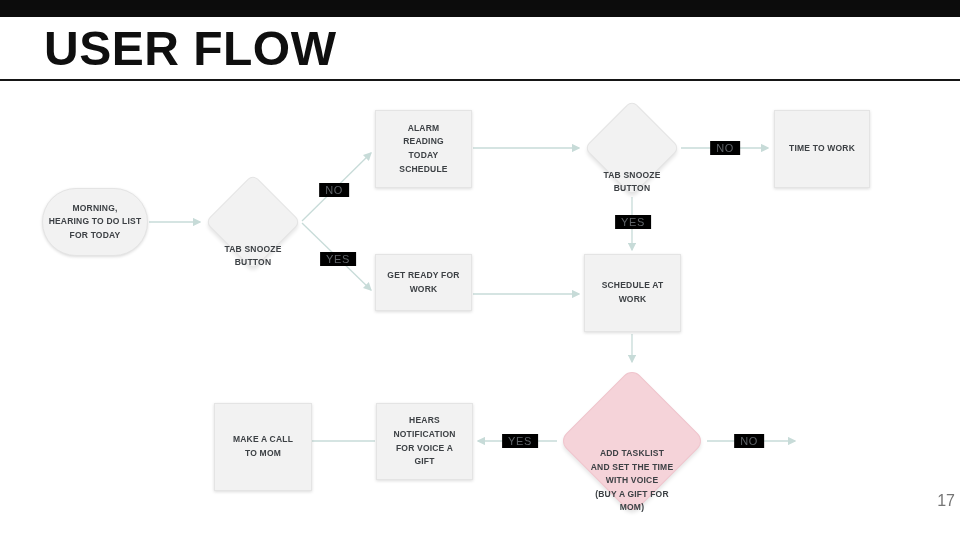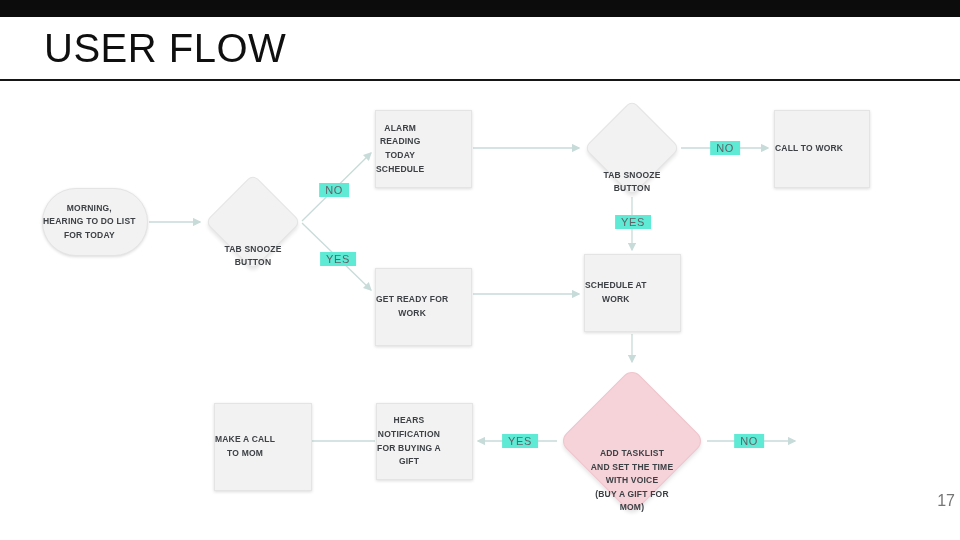--- a/index.html
+++ b/index.html
@@ -6,38 +6,38 @@
     --bar:#0c0c0c; --title:#0f0f0f; --divider:#161616;
     --node-fill:#f2f2f2; --node-border:#e4e4e4;
     --pink-fill:#f5d3d9; --pink-border:#f0c5cd;
     --arrow:#c7dbd8; --node-text:#3d4145; --label-text:#5f6368; --pagenum:#757575;
   }
   *{margin:0;padding:0;box-sizing:border-box}
   html,body{width:960px;height:540px;overflow:hidden}
   body{font-family:"Liberation Sans","DejaVu Sans",sans-serif;background:#ffffff;position:relative}
   .topbar{position:absolute;left:0;top:0;width:960px;height:17px;background:var(--bar)}
   .header{position:absolute;left:0;top:17px;width:960px;height:62px;display:flex;align-items:center;padding-left:44px}
-  .header h1{font-size:40px;font-weight:normal;color:var(--title);letter-spacing:.5px}
+  .header h1{font-size:48px;font-weight:bold;color:var(--title);letter-spacing:.5px}
   .divider{position:absolute;left:0;top:79px;width:960px;height:2px;background:var(--divider)}
   .canvas{position:absolute;left:0;top:0;width:960px;height:540px}
   svg.connectors{position:absolute;left:0;top:0;width:960px;height:540px;pointer-events:none}
   svg.connectors line{stroke:var(--arrow);stroke-width:1.3}
   #ah path{fill:var(--arrow)}
   .node{position:absolute;background:var(--node-fill);border:1px solid var(--node-border);
-        box-shadow:0 1px 3px rgba(0,0,0,.14);display:flex;align-items:center;justify-content:flex-start;text-align:center}
+        box-shadow:0 1px 3px rgba(0,0,0,.14);display:flex;align-items:center;justify-content:center;text-align:center}
   .node-text{font-size:8.5px;font-weight:bold;color:var(--node-text);letter-spacing:.2px;
              line-height:1.6;white-space:pre-line;text-align:center}
   .stadium{border-radius:34px}
   .dwrap{position:absolute}
   .dwrap .rot{position:absolute;left:0;right:0;top:0;bottom:0;margin:auto;
               background:var(--node-fill);border:1px solid var(--node-border);
               transform:rotate(45deg);border-radius:7px;box-shadow:2px 2px 4px rgba(0,0,0,.10)}
   .dwrap.pink .rot{background:var(--pink-fill);border:1px solid var(--pink-border);border-radius:11px}
   .dwrap .dtext{position:absolute;left:0;top:0;right:0;bottom:0;display:flex;align-items:flex-end;justify-content:center;text-align:center}
-  .edge-label{position:absolute;transform:translate(-50%,-50%);background:#5eead4;
+  .edge-label{position:absolute;transform:translate(-50%,-50%);background:#000000;
               padding:1px 6px;font-size:11px;color:var(--label-text);letter-spacing:.6px}
   .pagenum{position:absolute;right:5px;top:492px;font-size:16px;color:var(--pagenum)}
 </style>
 </head>
 <body>
 
 <div class="topbar"></div>
 <div class="header">
   <h1>USER FLOW</h1>
 </div>
@@ -87,24 +87,24 @@
 
   <div class="dwrap" style="left:584px;top:100px;width:96px;height:96px">
     <div class="rot" style="width:68px;height:68px"></div>
     <div class="dtext">
         <div class="node-text">TAB SNOOZE
 BUTTON</div>
       </div>
   </div>
 
   <div class="node" style="left:774px;top:110px;width:96px;height:78px">
-    <div class="node-text">CALL TO WORK</div>
+    <div class="node-text">TIME TO WORK</div>
   </div>
 
-  <div class="node" style="left:375px;top:268px;width:97px;height:78px">
+  <div class="node" style="left:375px;top:254px;width:97px;height:57px">
     <div class="node-text">GET READY FOR
 WORK</div>
   </div>
 
   <div class="node" style="left:584px;top:254px;width:97px;height:78px">
     <div class="node-text">SCHEDULE AT
 WORK</div>
   </div>
 
   <div class="dwrap pink" style="left:558px;top:367px;width:148px;height:148px">
@@ -115,21 +115,21 @@
 WITH VOICE
 (BUY A GIFT FOR
 MOM)</div>
       </div>
   </div>
 
 
   <div class="node" style="left:376px;top:403px;width:97px;height:77px">
     <div class="node-text">HEARS
 NOTIFICATION
-FOR BUYING A
+FOR VOICE A
 GIFT</div>
   </div>
 
   <div class="node" style="left:214px;top:403px;width:98px;height:88px">
     <div class="node-text">MAKE A CALL
 TO MOM</div>
   </div>
 
   <div class="edge-label" style="left:334px;top:190px">NO</div>
   <div class="edge-label" style="left:338px;top:259px">YES</div>

